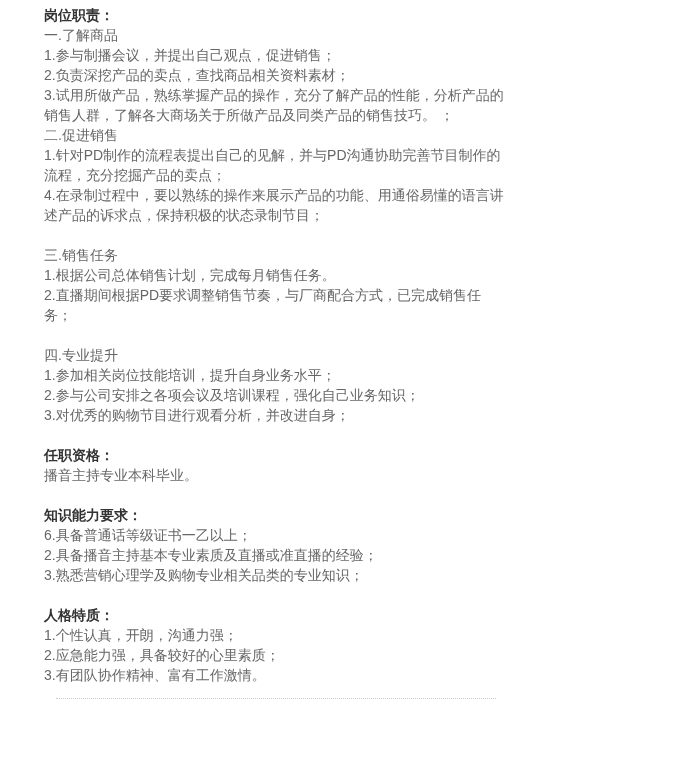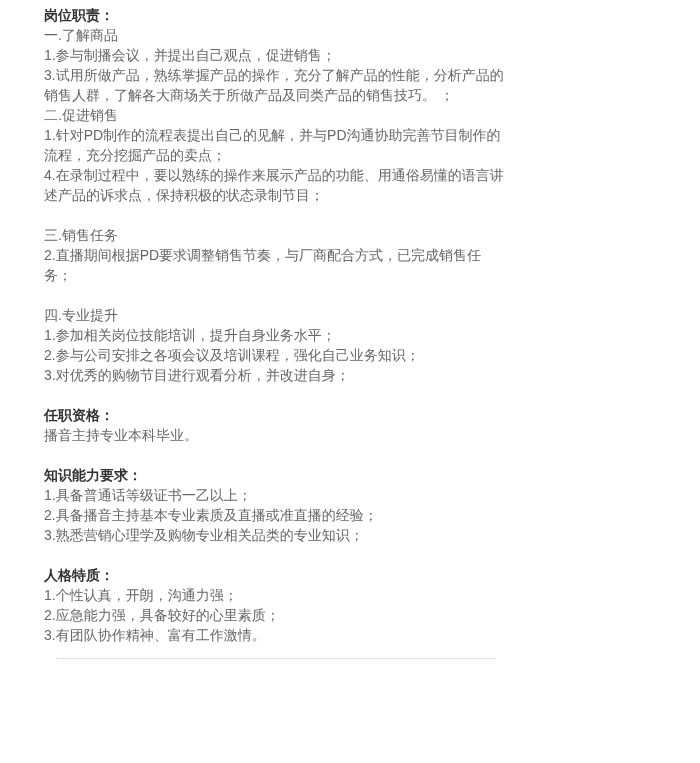--- a/index.html
+++ b/index.html
@@ -40,38 +40,40 @@
   }
 </style>
 </head>
 <body>
 
 <div class="doc">
   <div id="document-body">
       <div class="doc-line doc-heading">岗位职责：</div>
       <div class="doc-line">一.了解商品</div>
       <div class="doc-line">1.参与制播会议，并提出自己观点，促进销售；</div>
+      <div class="doc-line">2.负责深挖产品的卖点，查找商品相关资料素材；</div>
       <div class="doc-line">3.试用所做产品，熟练掌握产品的操作，充分了解产品的性能，分析产品的销售人群，了解各大商场关于所做产品及同类产品的销售技巧。 ；</div>
       <div class="doc-line">二.促进销售</div>
       <div class="doc-line">1.针对PD制作的流程表提出自己的见解，并与PD沟通协助完善节目制作的流程，充分挖掘产品的卖点；</div>
       <div class="doc-line">4.在录制过程中，要以熟练的操作来展示产品的功能、用通俗易懂的语言讲述产品的诉求点，保持积极的状态录制节目；</div>
       <div class="doc-blank"></div>
       <div class="doc-line">三.销售任务</div>
+      <div class="doc-line">1.根据公司总体销售计划，完成每月销售任务。</div>
       <div class="doc-line">2.直播期间根据PD要求调整销售节奏，与厂商配合方式，已完成销售任务；</div>
       <div class="doc-blank"></div>
       <div class="doc-line">四.专业提升</div>
       <div class="doc-line">1.参加相关岗位技能培训，提升自身业务水平；</div>
       <div class="doc-line">2.参与公司安排之各项会议及培训课程，强化自己业务知识；</div>
       <div class="doc-line">3.对优秀的购物节目进行观看分析，并改进自身；</div>
       <div class="doc-blank"></div>
       <div class="doc-line doc-heading">任职资格：</div>
       <div class="doc-line">播音主持专业本科毕业。</div>
       <div class="doc-blank"></div>
       <div class="doc-line doc-heading">知识能力要求：</div>
-      <div class="doc-line">1.具备普通话等级证书一乙以上；</div>
+      <div class="doc-line">6.具备普通话等级证书一乙以上；</div>
       <div class="doc-line">2.具备播音主持基本专业素质及直播或准直播的经验；</div>
       <div class="doc-line">3.熟悉营销心理学及购物专业相关品类的专业知识；</div>
       <div class="doc-blank"></div>
       <div class="doc-line doc-heading">人格特质：</div>
       <div class="doc-line">1.个性认真，开朗，沟通力强；</div>
       <div class="doc-line">2.应急能力强，具备较好的心里素质；</div>
       <div class="doc-line">3.有团队协作精神、富有工作激情。</div>
     </div>
   <hr class="bottom-divider">
 </div>

